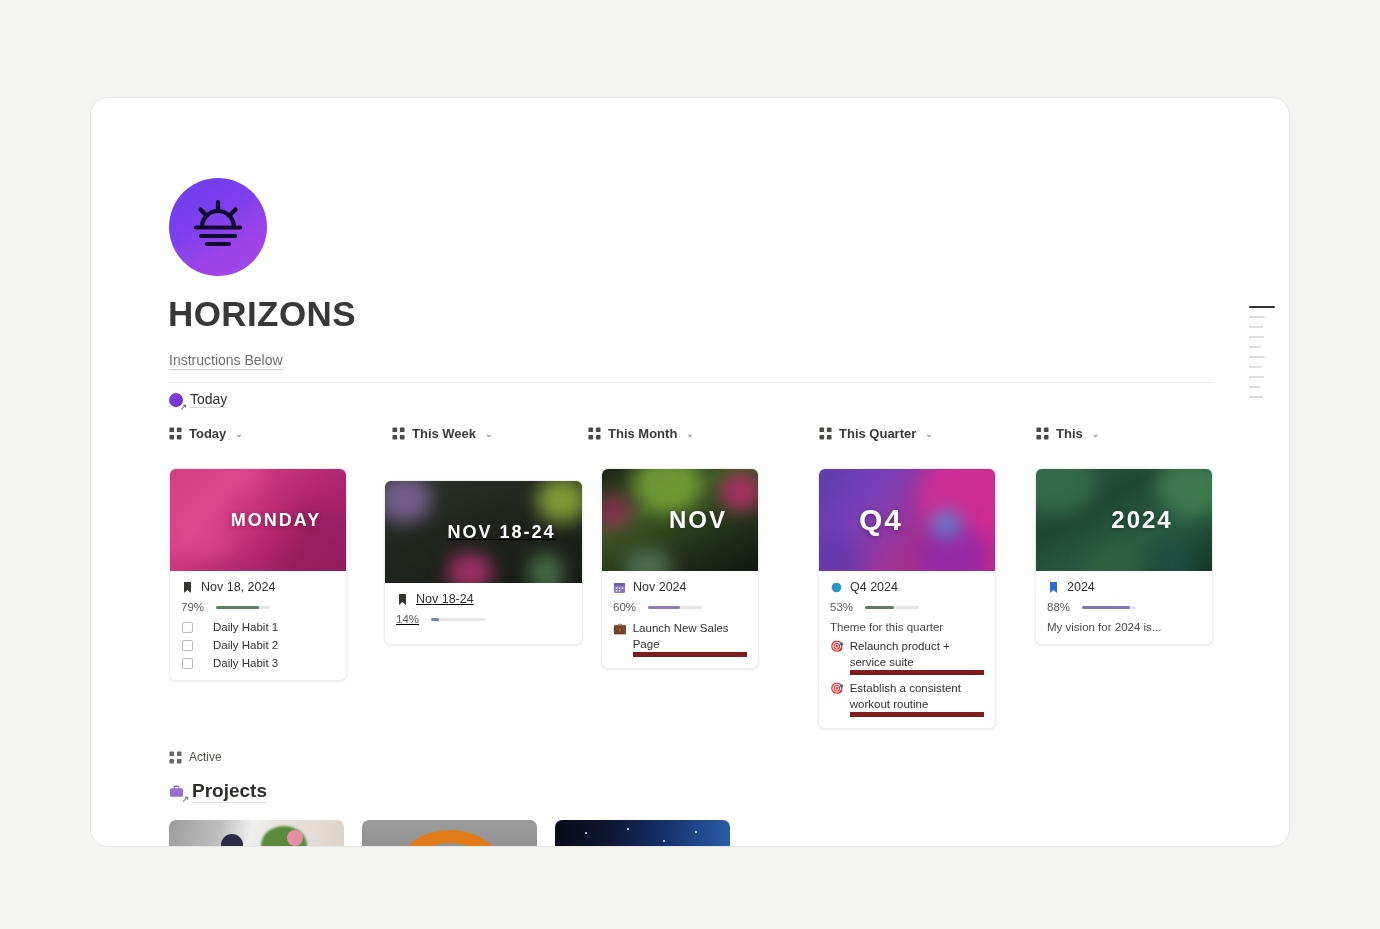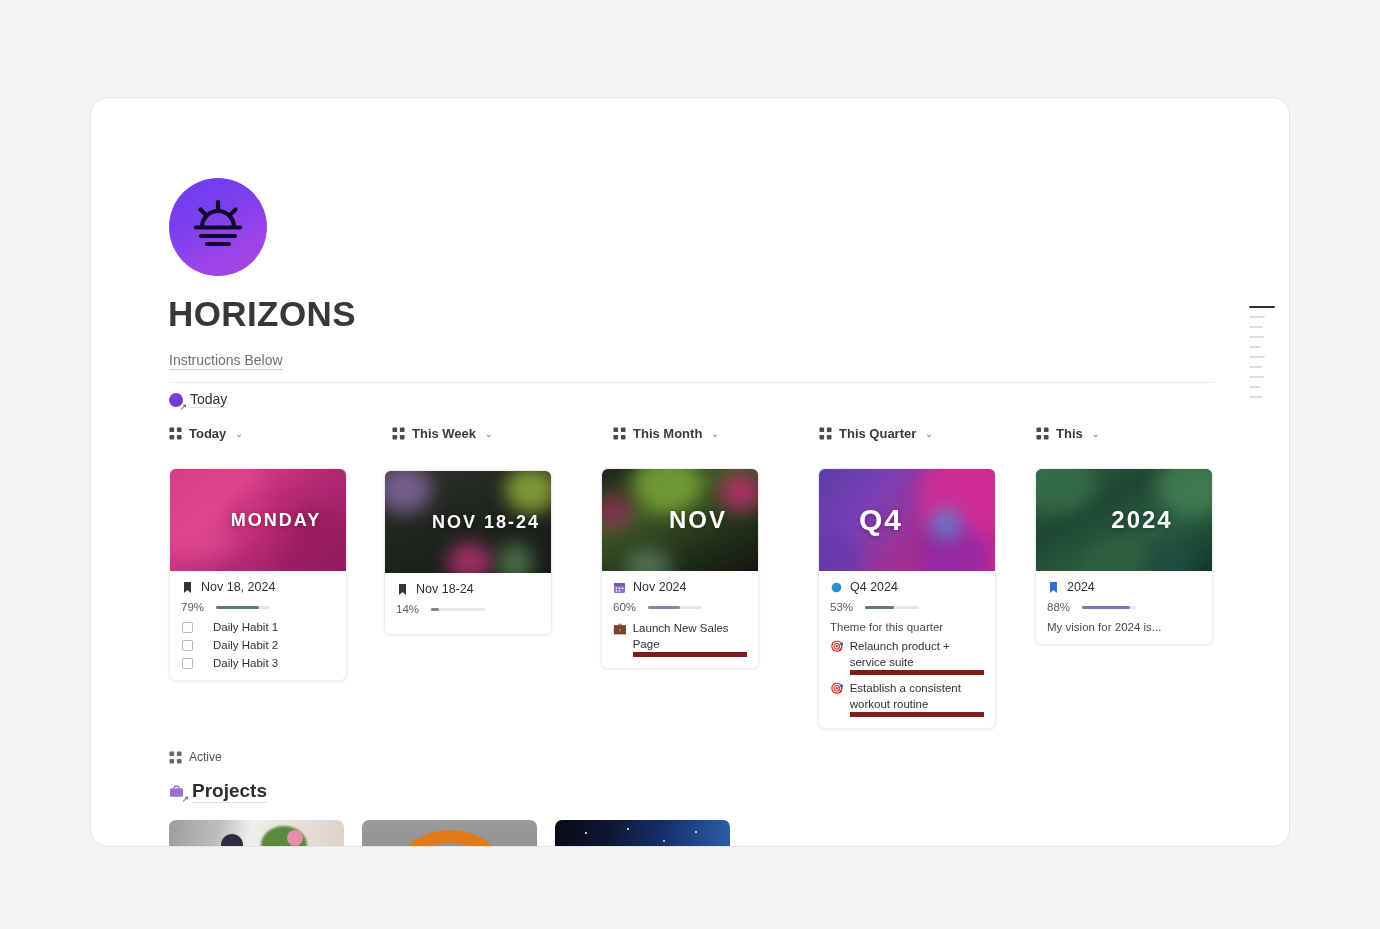--- a/index.html
+++ b/index.html
@@ -209,21 +209,21 @@
                 <rect x="0.5" y="0.5" width="5" height="5" rx="1"></rect>
                 <rect x="8.5" y="0.5" width="5" height="5" rx="1"></rect>
                 <rect x="0.5" y="8.5" width="5" height="5" rx="1"></rect>
                 <rect x="8.5" y="8.5" width="5" height="5" rx="1"></rect>
               </g>
             </svg>
           <span>This Week</span>
           <span class="chev">⌄</span>
         </div>
 
-        <div class="colhead" style="left:444px;justify-content:center;">
+        <div class="colhead" style="left:419px;justify-content:center;">
           <svg class="gridicon" viewBox="0 0 14 14">
               <g fill="#4c4a47">
                 <rect x="0.5" y="0.5" width="5" height="5" rx="1"></rect>
                 <rect x="8.5" y="0.5" width="5" height="5" rx="1"></rect>
                 <rect x="0.5" y="8.5" width="5" height="5" rx="1"></rect>
                 <rect x="8.5" y="8.5" width="5" height="5" rx="1"></rect>
               </g>
             </svg>
           <span>This Month</span>
           <span class="chev">⌄</span>
@@ -284,21 +284,21 @@
             <span class="cbox"></span>
             <span>Daily Habit 2</span>
           </div>
           <div class="cbitem">
             <span class="cbox"></span>
             <span>Daily Habit 3</span>
           </div>
         </div>
       </div>
 
-      <div class="card" style="left:293px; top:372px; width:168px;">
+      <div class="card" style="left:293px; top:382px; width:199px;text-decoration:underline;">
         <div class="cover" style="background:linear-gradient(160deg,#2c3229 0%,#20251e 45%,#171b16 100%);">
           <span class="blob" style="width:55px;height:48px;left:-8px;top:-6px;background:rgba(140,110,170,.75);"></span>
           <span class="blob" style="width:52px;height:46px;right:-6px;top:-4px;background:rgba(150,180,60,.8);"></span>
           <span class="blob" style="width:46px;height:38px;left:62px;bottom:-8px;background:rgba(190,50,120,.8);"></span>
           <span class="blob" style="width:36px;height:40px;right:18px;bottom:-10px;background:rgba(90,140,90,.7);"></span>
           <span class="covertext" style="font-size:18px;">NOV 18-24</span>
         </div>
         <div class="cbody">
           <div class="crow">
             <svg class="ico" viewBox="0 0 14 14">

